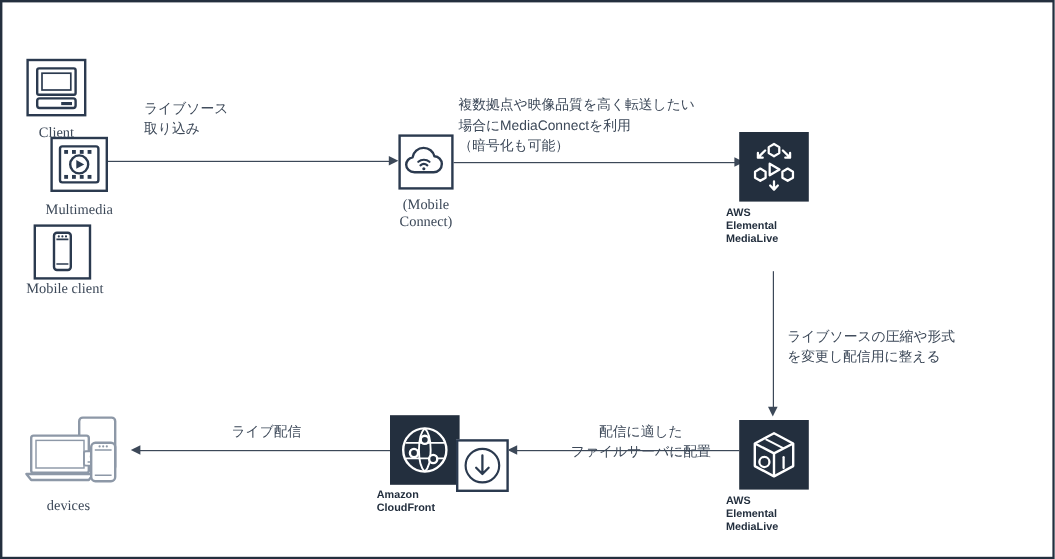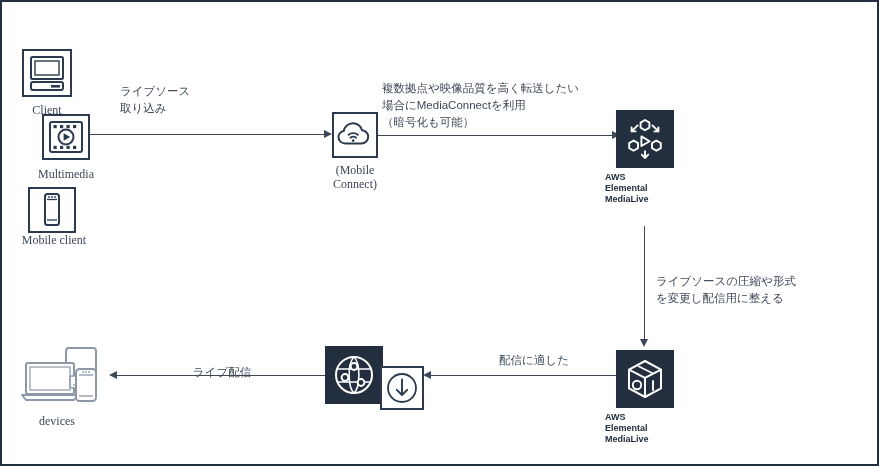--- a/index.html
+++ b/index.html
@@ -205,48 +205,53 @@
   <div class="label-aws" style="left:603px; top:410px; width:80px;">
     <div>AWS</div>
     <div>Elemental</div>
     <div>MediaLive</div>
   </div>
 
   <div class="conn h-line" style="left:427px; top:373px; width:187px;"></div>
   <div class="arrow-l" style="left:421px; top:369px;"></div>
   <div class="note" style="left:452px; top:339px; width:160px; text-align:center;margin-top:11px;">
     <div>配信に適した</div>
+    <div>ファイルサーバに配置</div>
   </div>
 
   <div class="icon-box box-dark" style="left:323px; top:344px; width:58px; height:58px;">
     <span>
       <svg width="58" height="58" viewBox="0 0 58 58">
         <circle cx="29" cy="29" r="18" fill="none" stroke="#ffffff" stroke-width="2"></circle>
         <path d="M29 11 C22.5 17 22.5 41 29 47" fill="none" stroke="#ffffff" stroke-width="1.6"></path>
         <path d="M29 11 C35.5 17 35.5 41 29 47" fill="none" stroke="#ffffff" stroke-width="1.6"></path>
         <path d="M13 23 L45 23 M13 36 L45 36" fill="none" stroke="#ffffff" stroke-width="1.5"></path>
         <circle cx="29" cy="20.5" r="3.4" fill="#232f3e" stroke="#ffffff" stroke-width="2"></circle>
         <circle cx="20" cy="31.5" r="3.4" fill="#232f3e" stroke="#ffffff" stroke-width="2"></circle>
         <circle cx="36" cy="36.5" r="3.4" fill="#232f3e" stroke="#ffffff" stroke-width="2"></circle>
       </svg>
     </span>
   </div>
+  <div class="label-aws" style="left:312px; top:405px; width:80px;">
+    <div>Amazon</div>
+    <div>CloudFront</div>
+  </div>
 
   <div class="icon-box box-outline" style="left:378px; top:364px; width:44px; height:44px;">
     <span>
       <svg width="40" height="40" viewBox="0 0 40 40">
         <circle cx="20" cy="20" r="14" fill="none" stroke="#2b3a4f" stroke-width="1.8"></circle>
         <path d="M20 11.5 L20 27 M20 27 L14.8 21.8 M20 27 L25.2 21.8" fill="none" stroke="#2b3a4f" stroke-width="1.9" stroke-linecap="round" stroke-linejoin="round"></path>
       </svg>
     </span>
   </div>
 
   <div class="conn h-line" style="left:113px; top:373px; width:210px;"></div>
   <div class="arrow-l" style="left:107px; top:369px;"></div>
-  <div class="note" style="left:155px; top:362px; width:130px; text-align:center;">
+  <div class="note" style="left:155px; top:350px; width:130px; text-align:center;">
     <div>ライブ配信</div>
   </div>
 
   <div class="icon-box" style="left:18px; top:340px; width:100px; height:66px;">
     <span>
       <svg width="100" height="66" viewBox="0 0 100 66">
 
         <rect x="46" y="6" width="30" height="44" rx="3" fill="none" stroke="#8d98a7" stroke-width="2"></rect>
 
         <rect x="6" y="21" width="48" height="31" rx="2" fill="#ffffff" stroke="#8d98a7" stroke-width="2"></rect>

